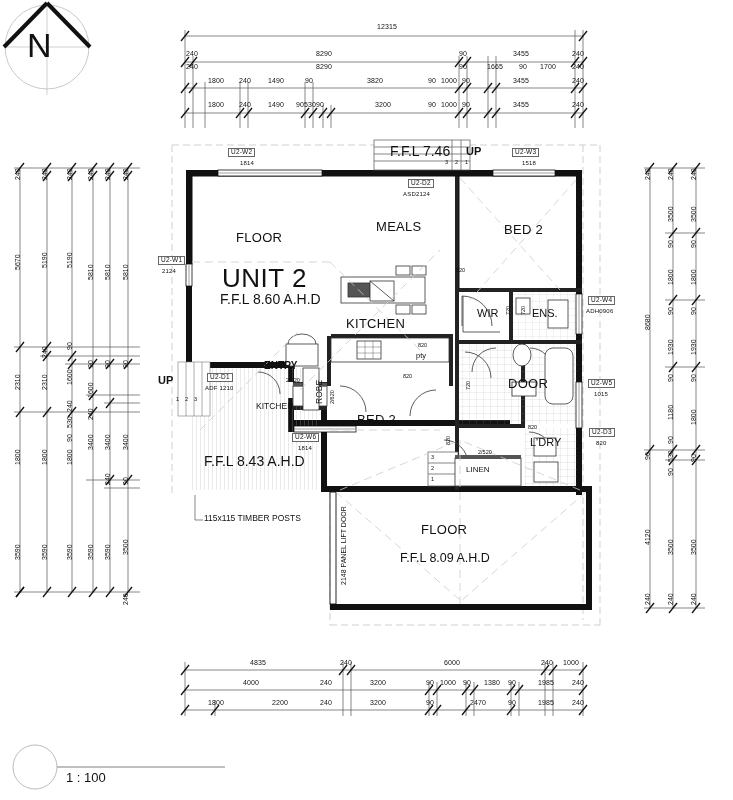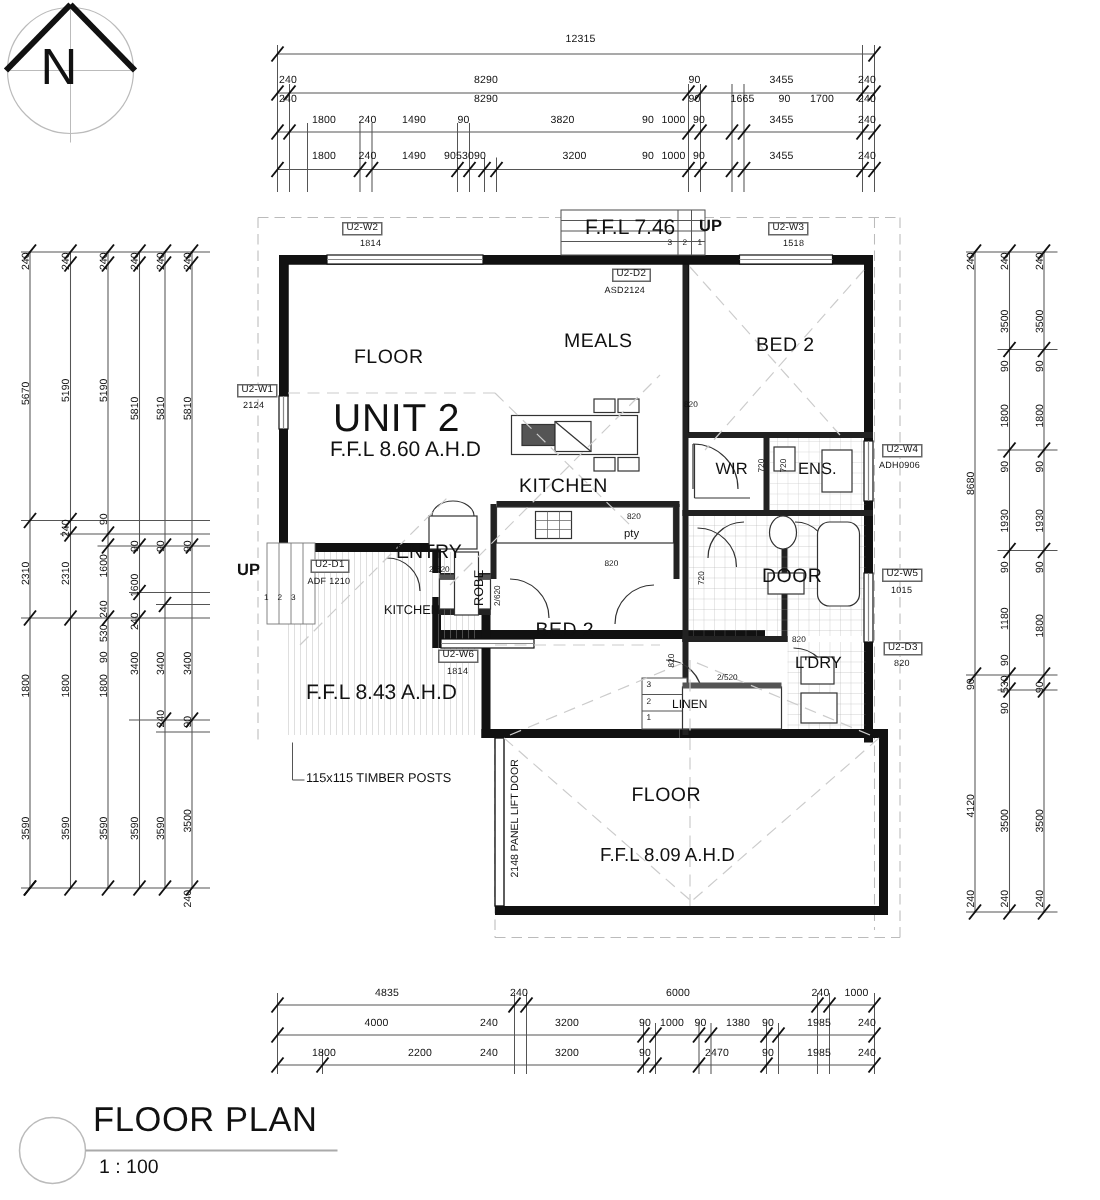--- a/index.html
+++ b/index.html
@@ -5,21 +5,21 @@
   html,body{margin:0;padding:0;background:#ffffff;}
   body{width:733px;height:800px;position:relative;overflow:hidden;
        font-family:"Liberation Sans","DejaVu Sans",sans-serif;color:#111;}
   .plan{position:absolute;left:0;top:0;width:733px;height:800px;}
   svg{display:block;}
   .txt{position:absolute;white-space:nowrap;line-height:1;}
   .roomlbl{font-size:13px;letter-spacing:.3px;}
   .roomlbl-sm{font-size:11px;}
   .unit{font-size:26px;letter-spacing:.5px;}
   .ffl{font-size:14px;}
-  .ffl-sm{font-size:12.5px;margin-top:12px;}
+  .ffl-sm{font-size:12.5px;}
   .tag{font-size:6.5px;border:1px solid #666;background:#fff;padding:0 2px;letter-spacing:.2px;}
   .tagsub{font-size:6px;letter-spacing:.2px;}
   .dim{font-size:7px;letter-spacing:.1px;}
   .dimv{font-size:7px;transform-origin:0 0;transform:rotate(-90deg);}
   .note{font-size:8.5px;}
   .vtxt{transform-origin:0 0;transform:rotate(-90deg);}
   .title{font-size:23px;letter-spacing:.4px;}
   .scale{font-size:13px;}
   .upl{font-size:11px;font-weight:bold;}
   .tiny{font-size:5.5px;}
@@ -573,23 +573,23 @@
 
 <div class="txt roomlbl" style="left:236px;top:231px;">FLOOR</div>
 <div class="txt roomlbl" style="left:376px;top:220px;">MEALS</div>
 <div class="txt roomlbl" style="left:504px;top:223px;">BED 2</div>
 <div class="txt roomlbl" style="left:346px;top:317px;">KITCHEN</div>
 <div class="txt roomlbl-sm" style="left:477px;top:308px;">WIR</div>
 <div class="txt roomlbl-sm" style="left:532px;top:308px;">ENS.</div>
 <div class="txt roomlbl" style="left:508px;top:377px;">DOOR</div>
 <div class="txt roomlbl" style="left:357px;top:413px;">BED 2</div>
 <div class="txt roomlbl-sm" style="left:530px;top:437px;">L'DRY</div>
-<div class="txt" style="left:448px;top:466px;font-size:8px;">LINEN</div>
+<div class="txt" style="left:466px;top:466px;font-size:8px;">LINEN</div>
 <div class="txt roomlbl" style="left:421px;top:523px;">FLOOR</div>
-<div class="txt" style="left:264px;top:361px;font-size:13px;">ENTRY</div>
+<div class="txt" style="left:264px;top:361px;font-size:10px;font-weight:bold;">ENTRY</div>
 <div class="txt" style="left:256px;top:402px;font-size:8.5px;">KITCHEN</div>
 <div class="txt vtxt" style="left:315px;top:404px;font-size:8.5px;">ROBE</div>
 <div class="txt" style="left:416px;top:352px;font-size:7.5px;">pty</div>
 
 <div class="txt unit" style="left:222px;top:265px;">UNIT 2</div>
 <div class="txt ffl" style="left:220px;top:292px;">F.F.L 8.60 A.H.D</div>
 <div class="txt ffl" style="left:390px;top:144px;">F.F.L 7.46</div>
 <div class="txt ffl" style="left:204px;top:454px;">F.F.L 8.43 A.H.D</div>
 <div class="txt ffl-sm" style="left:400px;top:552px;">F.F.L 8.09 A.H.D</div>
 
@@ -641,16 +641,15 @@
 <div class="txt tiny" style="left:403px;top:374px;">820</div>
 <div class="txt tiny" style="left:418px;top:343px;">820</div>
 <div class="txt tiny vtxt" style="left:446px;top:445px;">820</div>
 <div class="txt tiny vtxt" style="left:330px;top:404px;">2/620</div>
 <div class="txt tiny" style="left:286px;top:378px;">2/620</div>
 <div class="txt tiny" style="left:478px;top:450px;">2/520</div>
 
 <div class="txt note" style="left:204px;top:514px;">115x115 TIMBER POSTS</div>
 <div class="txt note vtxt" style="left:340px;top:585px;font-size:7px;">2148 PANEL LIFT DOOR</div>
 
-<div class="txt title" style="left:62px;top:735px;">FLOOR PLAN</div>
 <div class="txt scale" style="left:66px;top:771px;">1 : 100</div>
 
 </div>
 
 </body></html>

